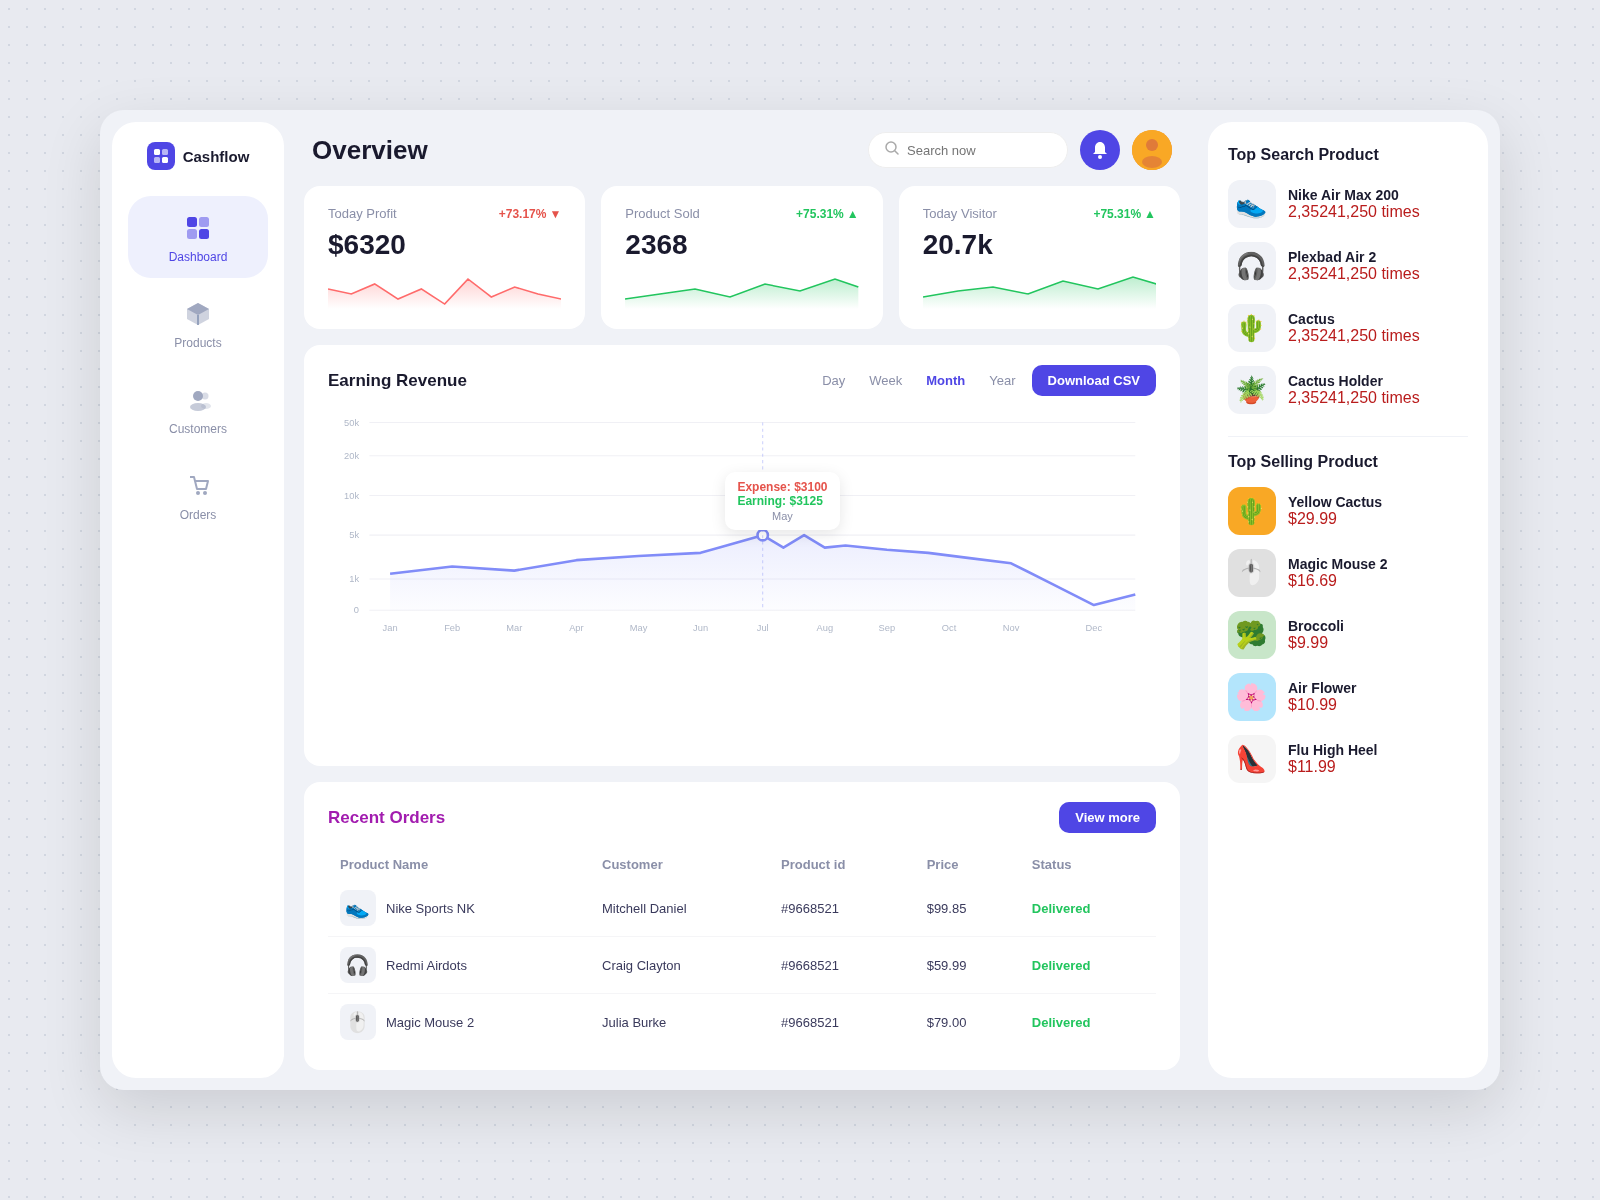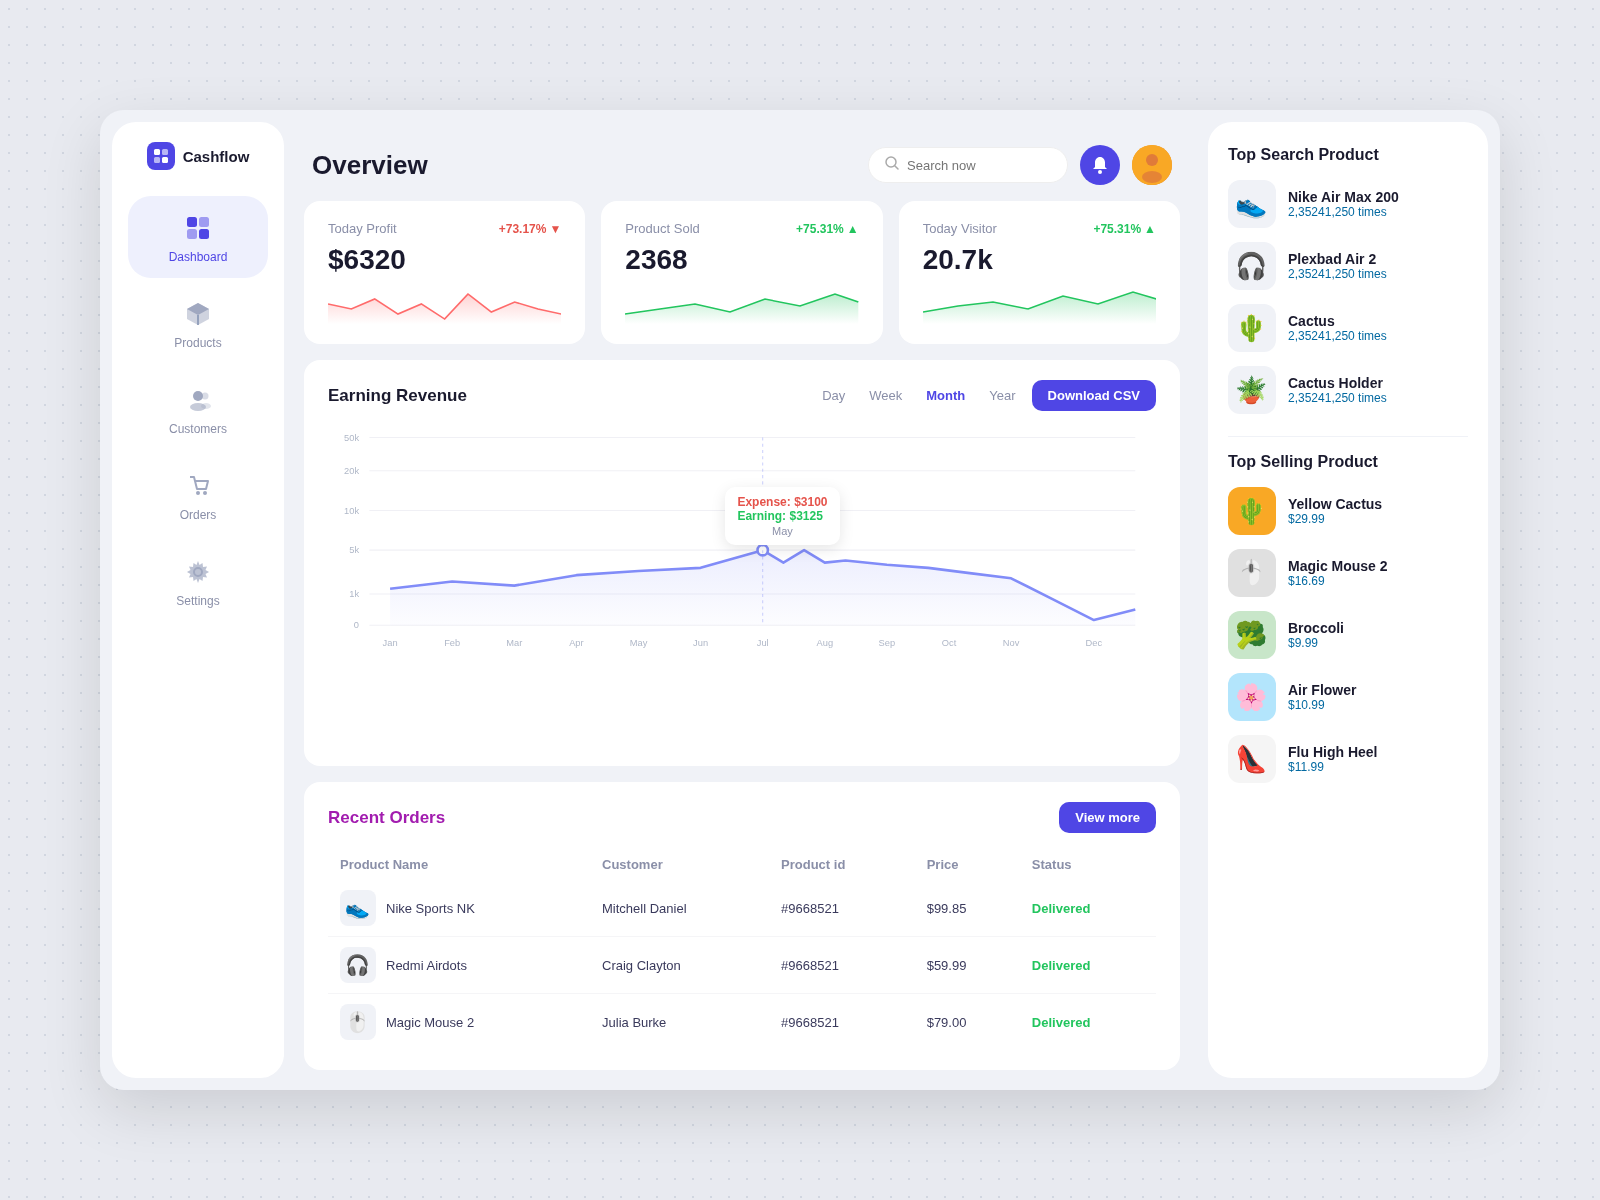--- a/index.html
+++ b/index.html
@@ -111,21 +111,21 @@
 
     .nav-item.active .nav-item-label {
       color: #4f46e5;
     }
 
     
     .main-content {
       flex: 1;
       display: flex;
       flex-direction: column;
-      padding: 35px 16px 20px 8px;
+      padding: 20px 16px 20px 8px;
       gap: 16px;
       overflow: hidden;
     }
 
     
     .header {
       display: flex;
       align-items: center;
       justify-content: space-between;
       padding: 0 8px;
@@ -423,22 +423,22 @@
 
     .product-info { flex: 1; }
 
     .product-name {
       font-size: 14px;
       font-weight: 600;
       color: #1a1a2e;
     }
 
     .product-sub {
-      font-size: 12px;
-      color: #0369a1;
+      font-size: 16px;
+      color: #b91c1c;
     }
 
     .section-divider {
       height: 1px;
       background: #f0f2f7;
       margin: 8px 0 16px;
     }
 
     
     .chart-tooltip {
@@ -517,29 +517,20 @@
       <div class="nav-item-icon">
         <svg width="26" height="26" viewBox="0 0 26 26">
           <path d="M5 4 L9 4 L12 16 L21 16 L23 8 L10 8" stroke="#a0a8c0" stroke-width="2" fill="none" stroke-linejoin="round"></path>
           <circle cx="13" cy="20" r="2" fill="#a0a8c0"></circle>
           <circle cx="20" cy="20" r="2" fill="#a0a8c0"></circle>
         </svg>
       </div>
       <span class="nav-item-label">Orders</span>
     </div>
 
-    <div class="nav-item">
-      <div class="nav-item-icon">
-        <svg width="26" height="26" viewBox="0 0 26 26">
-          <circle cx="13" cy="13" r="4" fill="none" stroke="#a0a8c0" stroke-width="2"></circle>
-          <path d="M13 2 L14.5 6 L17.5 4 L18 8 L22 7.5 L20.5 11 L24 13 L20.5 15 L22 18.5 L18 18 L17.5 22 L14.5 20 L13 24 L11.5 20 L8.5 22 L8 18 L4 18.5 L5.5 15 L2 13 L5.5 11 L4 7.5 L8 8 L8.5 4 L11.5 6 Z" fill="#a0a8c0" opacity="0.7"></path>
-        </svg>
-      </div>
-      <span class="nav-item-label">Settings</span>
-    </div>
   </div>
 
   <div class="main-content">
 
     <div class="header">
       <h1 class="header-title">Overview</h1>
       <div class="header-right">
         <div class="search-bar">
           <span>
             <svg width="14" height="14" viewBox="0 0 14 14" fill="none">

